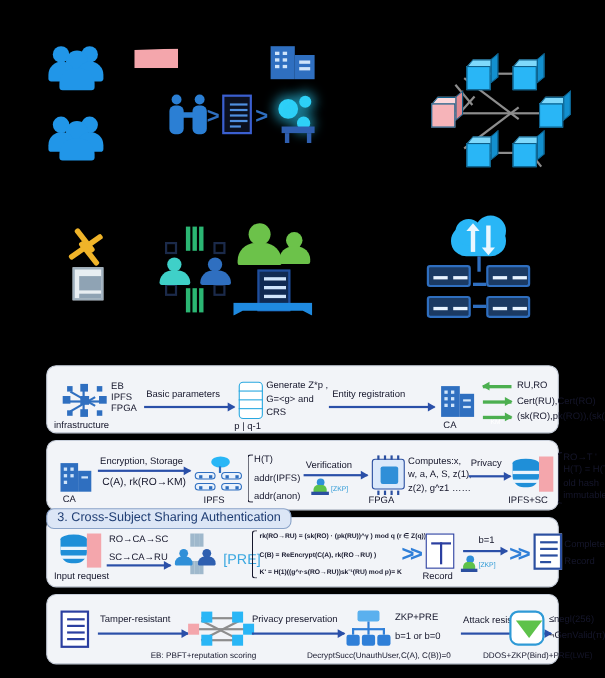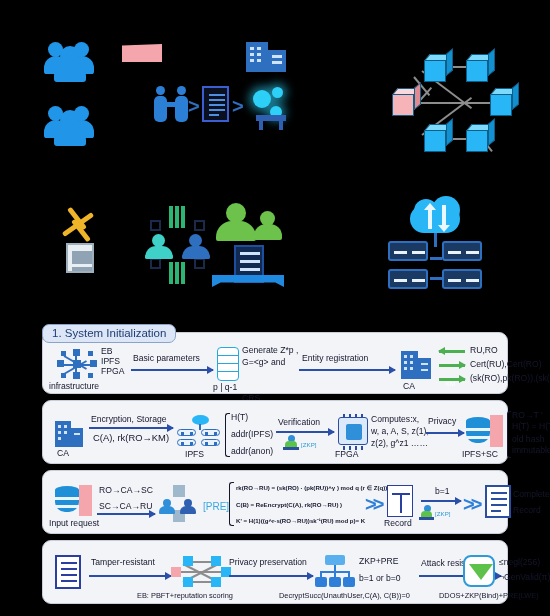--- a/index.html
+++ b/index.html
@@ -68,21 +68,21 @@
   .ptitle { position:absolute; left:-1px; top:-9px; padding:2px 9px 3px 9px;
             background:#dce6f6; border:1px solid #8aa3c8; border-radius:7px;
             font-size:11.5px; color:#1f3d73; white-space:nowrap; z-index:3; }
   .panel.s4 .ptitle { background:#f6b9c0; border-color:#dd8f98; color:#1c1c2e; }
   .body { position:absolute; left:0; top:12px; right:0; bottom:0; }
 
   .lbl { position:absolute; font-size:8.6px; color:#15162b; white-space:nowrap; line-height:1.18; }
   .lbl.sm { font-size:7.4px; }
   .lbl.xs { font-size:6.1px; }
   .lbl.zkp { color:#2f9ad6; font-size:6.2px; }
-  .lbl.pre { color:#3aa7e0; font-size:10px; }
+  .lbl.pre { color:#3aa7e0; font-size:13px; }
 
   .arrow { position:absolute; height:2px; background:#2a4fa8; }
   .arrow:after { content:""; position:absolute; right:-1px; top:-3px;
      border-left:7px solid #2a4fa8; border-top:4px solid transparent; border-bottom:4px solid transparent; }
   .garrow { position:absolute; height:3px; background:#4caf50; }
   .garrow:after { content:""; position:absolute; right:-1px; top:-3px;
      border-left:7px solid #4caf50; border-top:4.5px solid transparent; border-bottom:4.5px solid transparent; }
   .garrow.rev:after { content:""; left:-1px; right:auto;
      border-right:7px solid #4caf50; border-left:0; }
   .brace { position:absolute; border:1.4px solid #15162b; border-right:0; border-radius:3px 0 0 3px; }
@@ -296,21 +296,20 @@
         <i style="left:4px;top:8px;width:13px;"></i>
         <i style="left:22px;top:8px;width:13px;"></i>
       </div>
     <div class="wire" style="left:42px;top:72px;width:12px;height:3px;"></div>
   </div>
 </div>
 
 <div class="panels">
 
   <div class="panel s1">
-    <div class="ptitle">1. System Initialization</div>
     <div class="body">
 
       <div style="position:absolute;left:12px;top:3px;width:44px;height:32px;">
         <div class="link" style="left:6px;top:16px;width:32px;background:#2f6fc0;"></div>
         <div class="link" style="left:9px;top:7px;width:26px;background:#2f6fc0;transform:rotate(30deg);"></div>
         <div class="link" style="left:9px;top:25px;width:26px;background:#2f6fc0;transform:rotate(-30deg);"></div>
         <div class="link" style="left:21px;top:4px;width:25px;background:#2f6fc0;transform:rotate(90deg);"></div>
         <div style="position:absolute;left:2px;top:12px;width:7px;height:7px;background:#2f6fc0;"></div>
         <div style="position:absolute;left:35px;top:12px;width:7px;height:7px;background:#2f6fc0;"></div>
         <div style="position:absolute;left:18px;top:1px;width:7px;height:7px;background:#2f6fc0;"></div>
@@ -331,21 +330,21 @@
 
       <div class="dbicon" style="left:174px;top:2px;width:22px;height:34px;">
         <div style="position:absolute;left:0;top:0;width:22px;height:34px;border:1.6px solid #29a8e0;border-radius:4px;background:#fff;"></div>
         <div style="position:absolute;left:0;top:8px;width:22px;height:1.4px;background:#29a8e0;"></div>
         <div style="position:absolute;left:0;top:16px;width:22px;height:1.4px;background:#29a8e0;"></div>
         <div style="position:absolute;left:0;top:24px;width:22px;height:1.4px;background:#29a8e0;"></div>
       </div>
       <div class="lbl" style="left:170px;top:37px;">p | q-1</div>
       <div class="lbl" style="left:199px;top:0px;">Generate Z*p ,</div>
       <div class="lbl" style="left:199px;top:12px;">G=&lt;g&gt; and</div>
-      <div class="lbl" style="left:199px;top:24px;margin-top:24px;">CRS</div>
+      <div class="lbl" style="left:199px;top:24px;">CRS</div>
 
       <div class="lbl" style="left:259px;top:8px;">Entity registration</div>
       <div class="arrow" style="left:256px;top:24px;width:96px;"></div>
 
       <div class="bldg" style="left:358px;top:2px;width:30px;height:32px;">
         <div class="main" style="left:0;top:4px;width:17px;height:28px;"></div>
         <div class="main" style="left:17px;top:11px;width:13px;height:21px;"></div>
         <div class="win" style="left:3px;top:8px;width:3px;height:3px;"></div>
         <div class="win" style="left:9px;top:8px;width:3px;height:3px;"></div>
         <div class="win" style="left:3px;top:14px;width:3px;height:3px;"></div>
@@ -452,20 +451,21 @@
 
       <div class="brace" style="left:464px;top:-2px;width:4px;height:47px;"></div>
       <div class="lbl" style="left:469px;top:-3px;">RO→T '</div>
       <div class="lbl" style="left:469px;top:8px;">H(T) = H(T ')</div>
       <div class="lbl" style="left:469px;top:21px;">old hash</div>
       <div class="lbl" style="left:469px;top:32px;">immutable</div>
     </div>
   </div>
 
   <div class="panel s3">
+    <div class="ptitle">3. Cross-Subject Sharing Authentication</div>
     <div class="body">
       <div style="position:absolute;left:12px;top:3px;width:24px;height:30px;">
         <div style="position:absolute;left:0;top:0;width:24px;height:8px;background:#1f8fd8;border-radius:50%;"></div>
         <div style="position:absolute;left:0;top:4px;width:24px;height:22px;background:#1f8fd8;border-radius:0 0 10px 10px;"></div>
         <div style="position:absolute;left:0;top:11px;width:24px;height:3px;background:#eaf4fd;"></div>
         <div style="position:absolute;left:0;top:19px;width:24px;height:3px;background:#eaf4fd;"></div>
       </div>
       <div class="pinkblk" style="left:36px;top:2px;width:13px;height:31px;"></div>
       <div class="lbl" style="left:6px;top:35px;">Input request</div>
 

